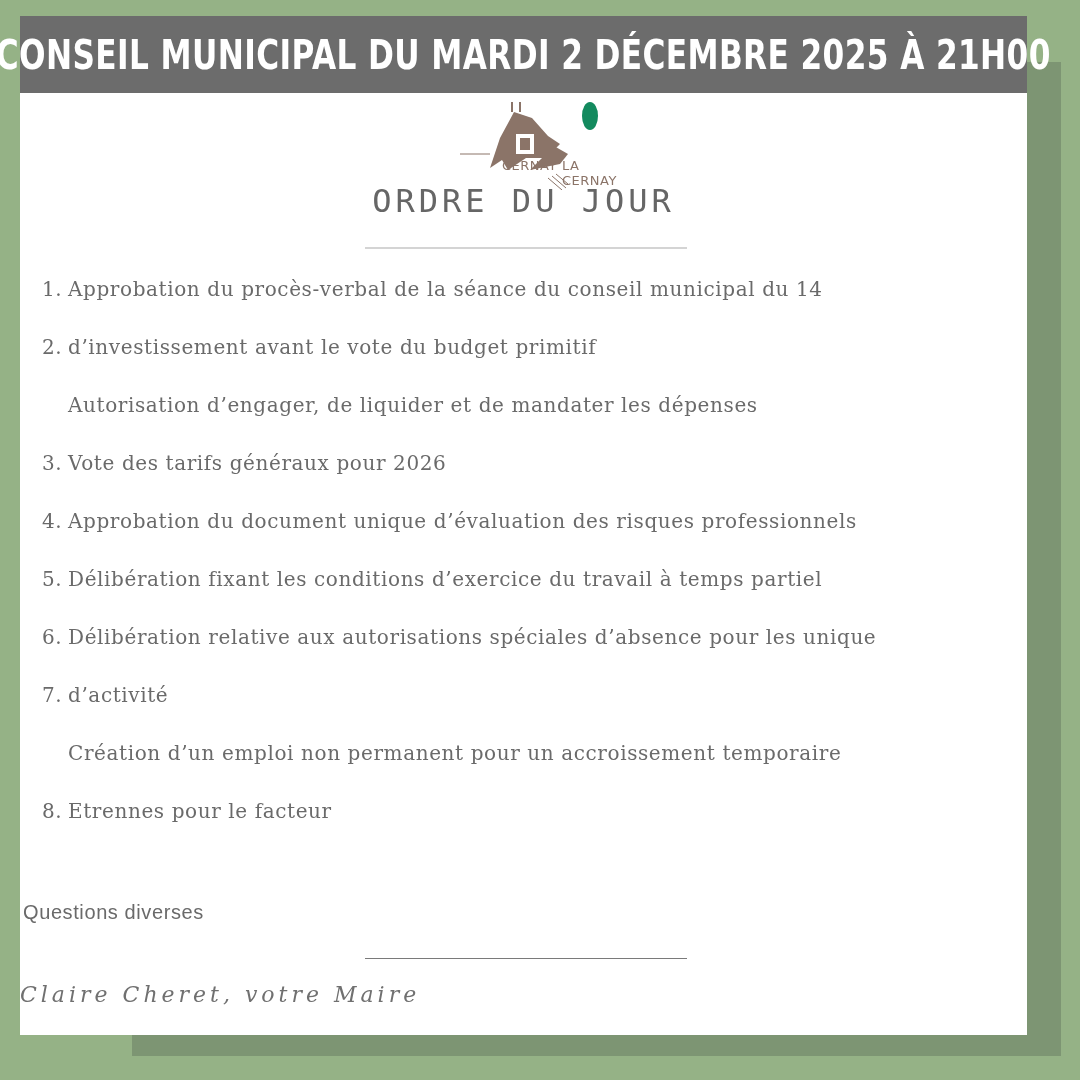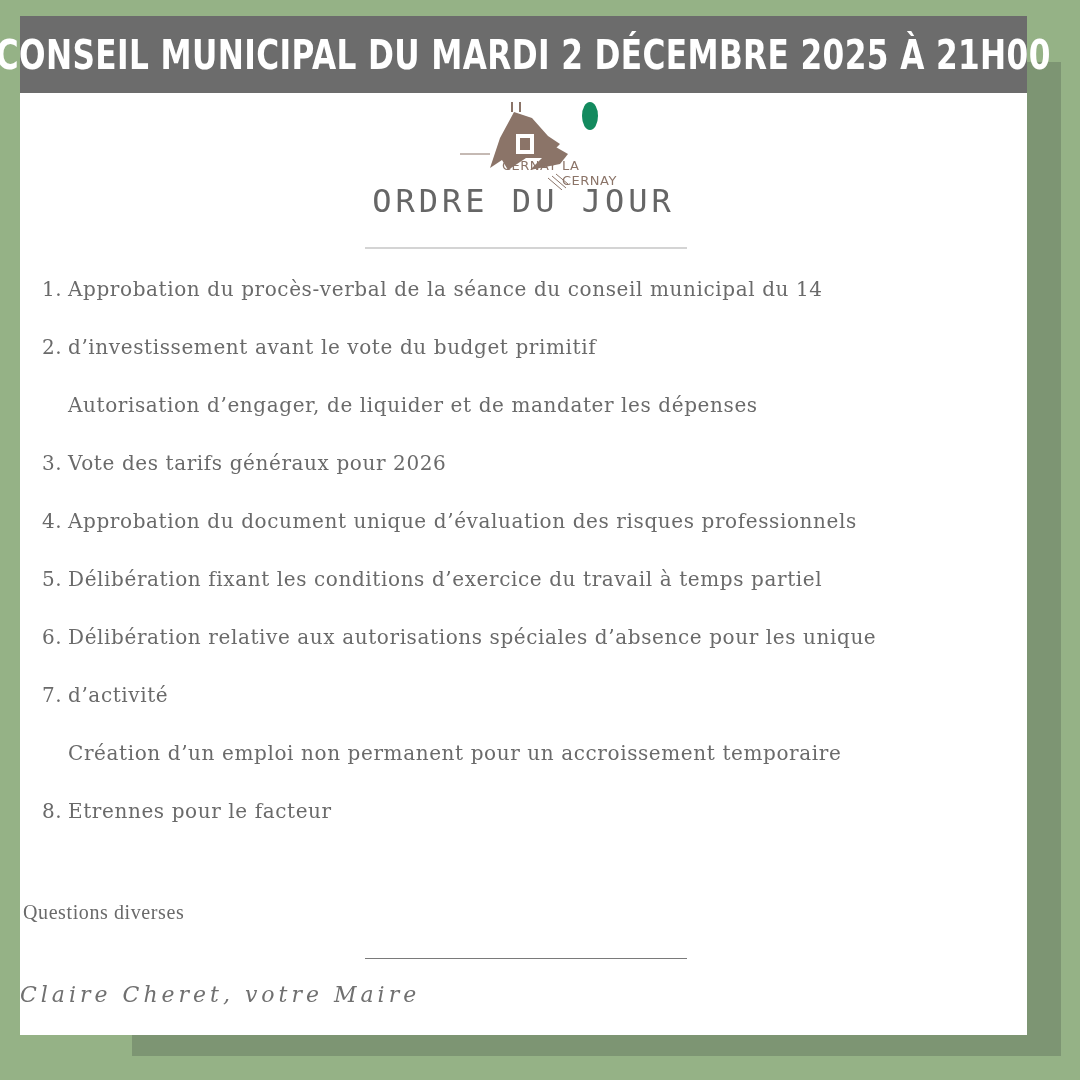--- a/index.html
+++ b/index.html
@@ -60,21 +60,21 @@
   }
   .item {
     position: relative; padding-left: 48px; line-height: 58px;
     width: 940px;
   }
   .item-num {
     position: absolute; left: 22px; top: 0;
   }
   .misc {
     position: absolute; left: 3px; top: 885px;
-    font-family: Liberation Serif, serif; font-size: 20px; color: #6a6a6a;
+    font-family: Liberation Sans, sans-serif; font-size: 20px; color: #6a6a6a;
     letter-spacing: 0.6px;
   }
   .divider-bottom {
     position: absolute; left: 345px; top: 942px; width: 322px; height: 1px;
     background: #7a7a7a;
   }
   .signature {
     position: absolute; left: 0; width: 1007px; top: 966px;
     text-align: left;
     font-family: "DejaVu Serif", serif; font-style: italic;

